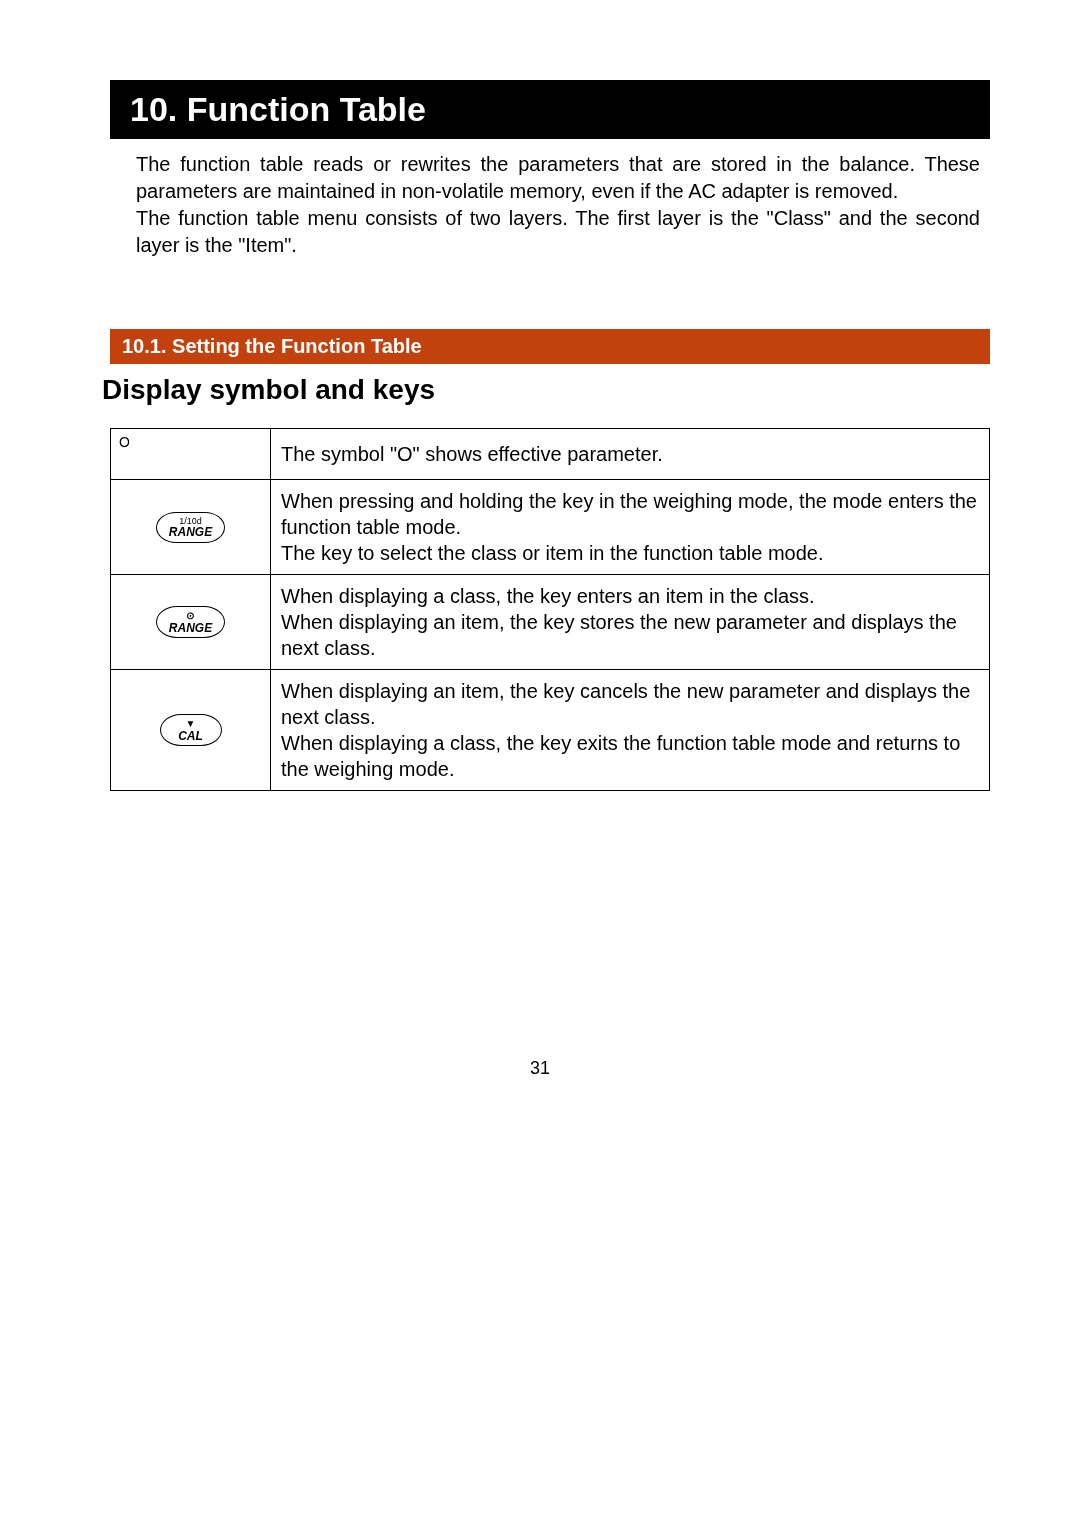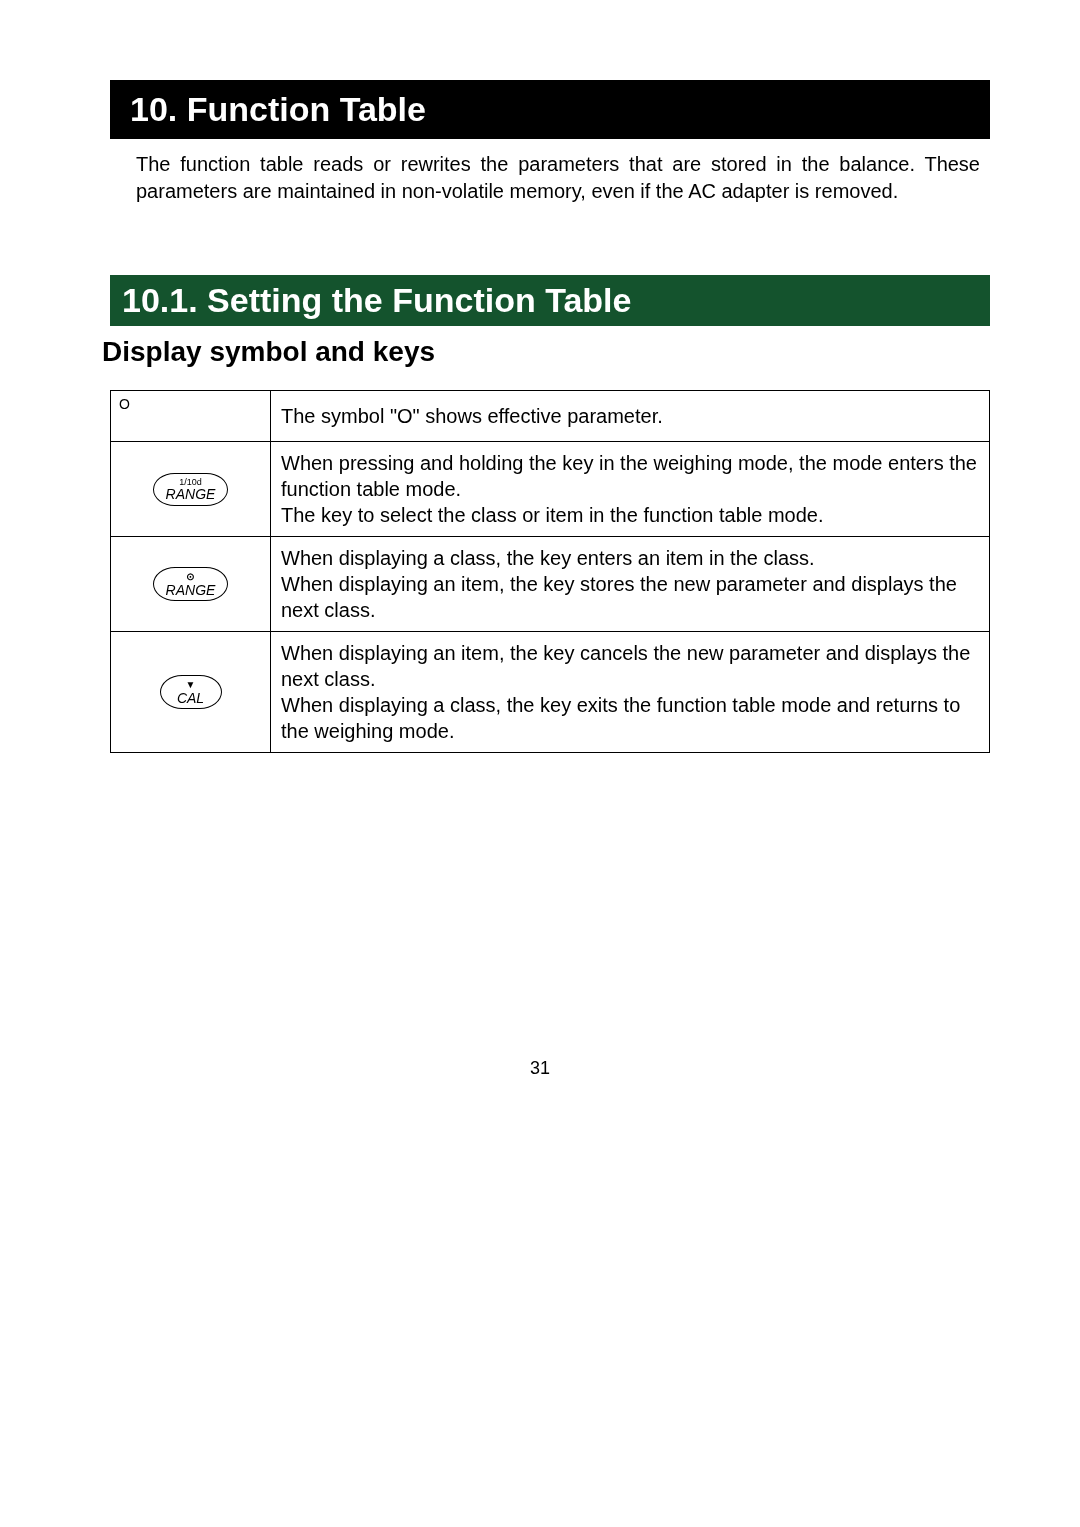--- a/index.html
+++ b/index.html
@@ -15,22 +15,22 @@
   }
   .intro {
     font-size: 20px;
     line-height: 1.35;
     margin-left: 46px;
     margin-right: 10px;
     text-align: justify;
   }
 
   .h2-bar {
-    background: #14532d; color: #fff;
-    font-size: 34px; font-weight: bold;
+    background: #c2410c; color: #fff;
+    font-size: 20px; font-weight: bold;
     padding: 6px 6px 6px 12px;
     margin-left: 20px;
     margin-top: 70px;
     margin-bottom: 10px;
   }
   .h3 {
     font-size: 28px; font-weight: bold;
     margin-left: 12px;
     margin-bottom: 22px;
   }
@@ -70,39 +70,40 @@
     border: 1.5px solid #000;
     border-radius: 26px / 20px;
     padding: 4px 12px 3px 12px;
     font-size: 10px;
     font-weight: bold;
     font-style: italic;
     line-height: 1.05;
     min-width: 62px;
   }
   .keybtn .l1 { font-size: 9px; font-style: normal; font-weight: normal; display:block; }
-  .keybtn .l2 { font-size: 14px; font-weight: normal; font-style: italic; display:block; }
+  .keybtn .l2 { font-size: 12px; font-weight: bold; font-style: italic; display:block; }
   .keybtn .icon { font-size: 10px; display:block; font-style: normal; }
 
   .pagenum {
     position: absolute;
     bottom: 60px;
     left: 0; right: 0;
     text-align: center;
     font-size: 18px;
   }
 </style>
 </head>
 <body>
 
 <div class="page">
 
   <div class="h1-bar">10.  Function Table</div>
 
   <p class="intro">The function table reads or rewrites the parameters that are stored in the balance. These parameters are maintained in non-volatile memory, even if the AC adapter is removed.</p>
+  <p class="intro">The function table menu consists of two layers. The first layer is the "Class" and the second layer is the "Item".</p>
 
   <div class="h2-bar">10.1.  Setting the Function Table</div>
   <div class="h3">Display symbol and keys</div>
 
   <table class="keys">
     <tbody>
         <tr>
       <td class="symcell" style="text-align:left; vertical-align:top; padding:4px 4px 28px 4px;">
         <span class="circle-sym">O</span>
       </td>

